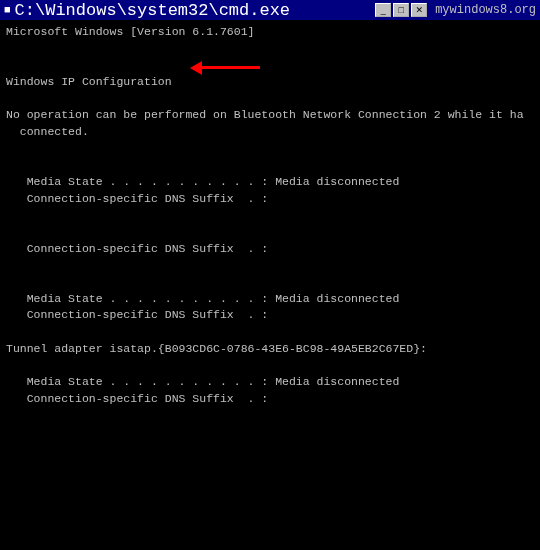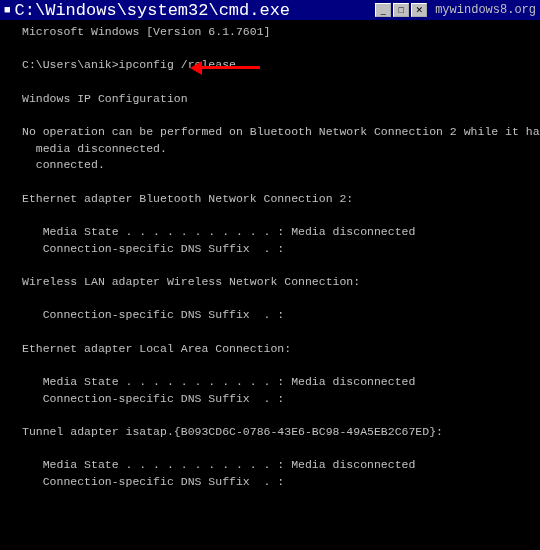--- a/index.html
+++ b/index.html
@@ -56,21 +56,20 @@
       padding: 4px 6px;
       height: 530px;
       overflow: hidden;
       position: relative;
     }
     .line {
       line-height: 1.45;
       color: #c0c0c0;
       white-space: pre;
       font-size: 11.5px;
-      margin-left: 16px;
     }
     .arrow-container {
       position: absolute;
       top: 46px;
       left: 200px;
       display: flex;
       align-items: center;
     }
     .arrow {
       width: 60px;
@@ -104,38 +103,33 @@
   </div>
 </div>
 
 <div class="console" id="console-area">
 
   <div class="arrow-container">
     <div class="arrow"></div>
   </div>
 <div class="line">Microsoft Windows [Version 6.1.7601]</div>
     <div class="line">&nbsp;</div>
-    <div class="line">C:\Users\anik&gt;ipconfig /release</div>
     <div class="line">&nbsp;</div>
     <div class="line">Windows IP Configuration</div>
     <div class="line">&nbsp;</div>
     <div class="line">No operation can be performed on Bluetooth Network Connection 2 while it ha</div>
-    <div class="line">  media disconnected.</div>
     <div class="line">  connected.</div>
     <div class="line">&nbsp;</div>
-    <div class="line">Ethernet adapter Bluetooth Network Connection 2:</div>
     <div class="line">&nbsp;</div>
     <div class="line">   Media State . . . . . . . . . . . : Media disconnected</div>
     <div class="line">   Connection-specific DNS Suffix  . :</div>
     <div class="line">&nbsp;</div>
-    <div class="line">Wireless LAN adapter Wireless Network Connection:</div>
     <div class="line">&nbsp;</div>
     <div class="line">   Connection-specific DNS Suffix  . :</div>
     <div class="line">&nbsp;</div>
-    <div class="line">Ethernet adapter Local Area Connection:</div>
     <div class="line">&nbsp;</div>
     <div class="line">   Media State . . . . . . . . . . . : Media disconnected</div>
     <div class="line">   Connection-specific DNS Suffix  . :</div>
     <div class="line">&nbsp;</div>
     <div class="line">Tunnel adapter isatap.{B093CD6C-0786-43E6-BC98-49A5EB2C67ED}:</div>
     <div class="line">&nbsp;</div>
     <div class="line">   Media State . . . . . . . . . . . : Media disconnected</div>
     <div class="line">   Connection-specific DNS Suffix  . :</div>
   </div>
 

